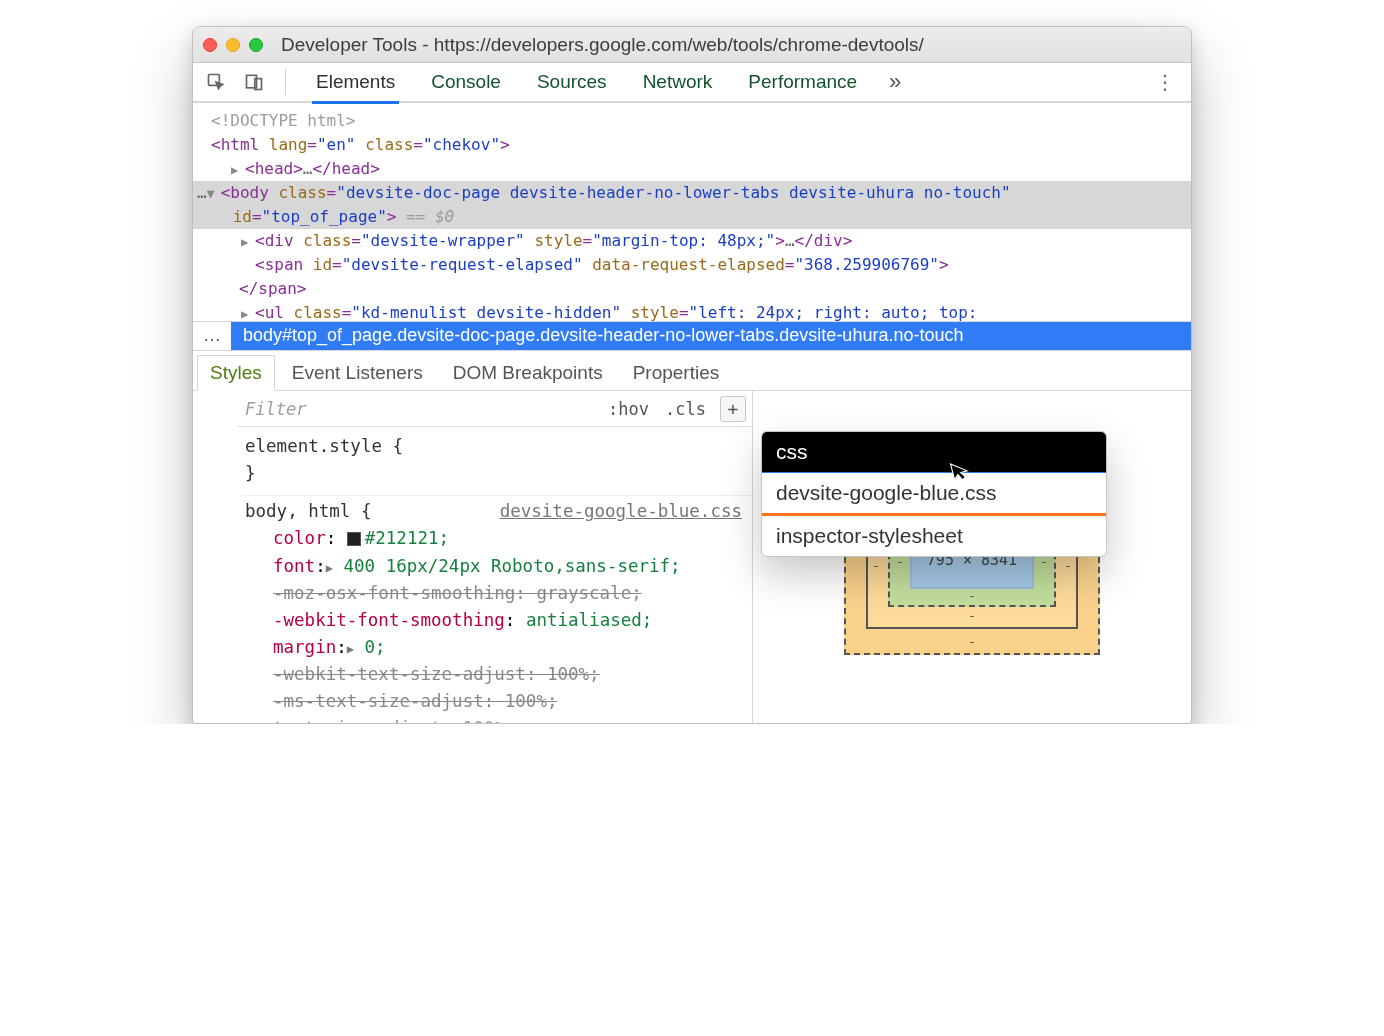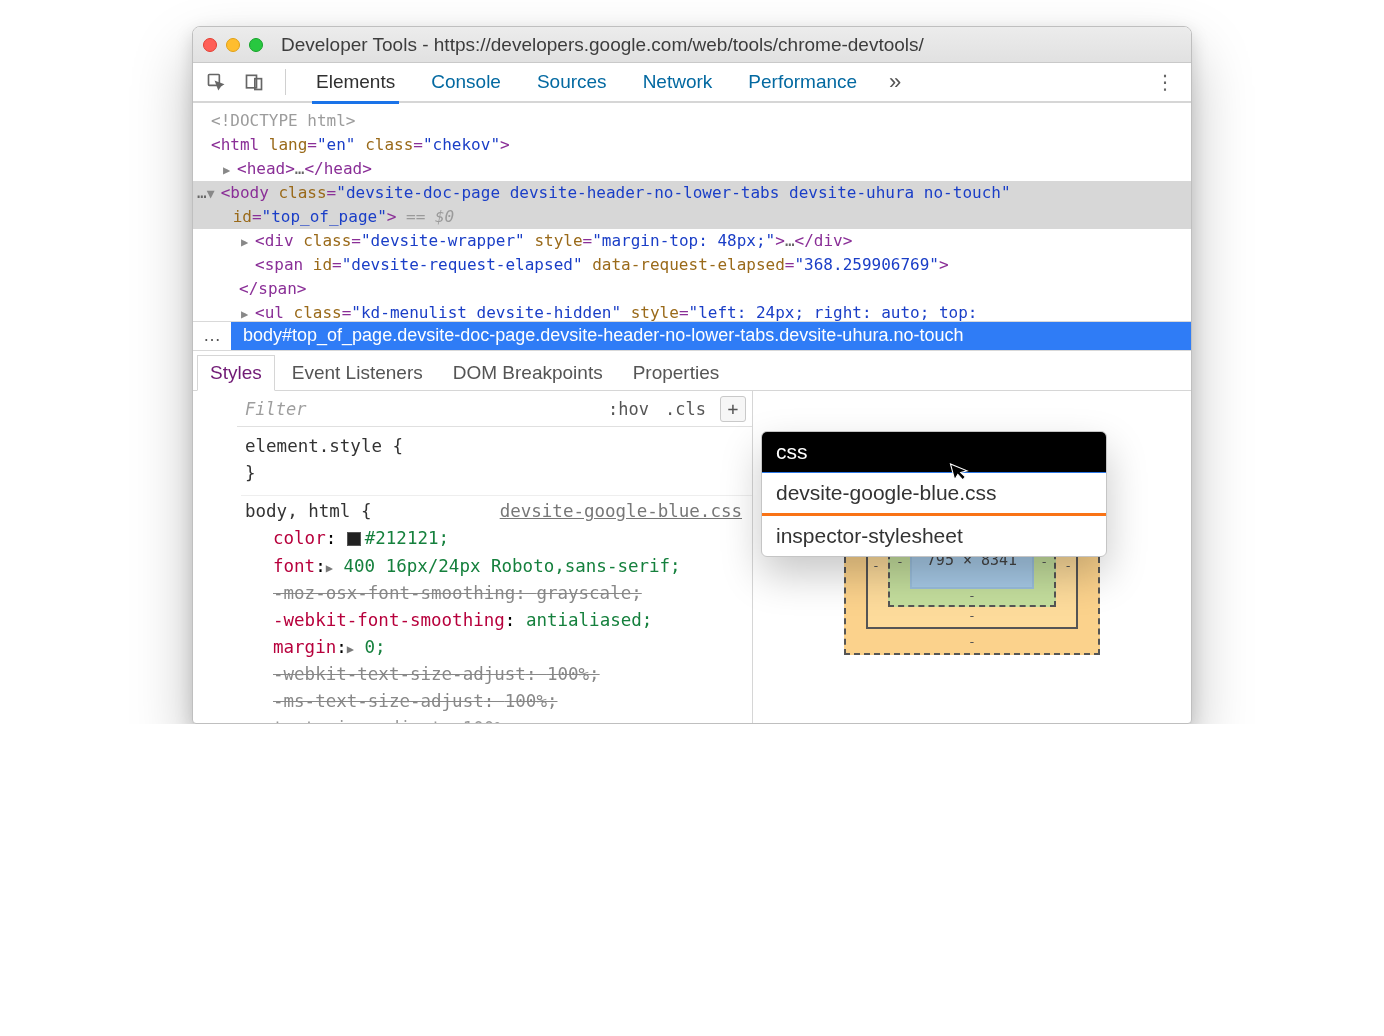--- a/index.html
+++ b/index.html
@@ -58,21 +58,21 @@
     display:flex; align-items:center; justify-content:center;
     color:#666;
   }
   .tabbar .sep {
     width:1px; height:26px; background:#d0d0d0; margin:0 6px;
   }
   .tabbar .tab {
     padding: 0 12px;
     height:40px;
     display:flex; align-items:center;
-    color:#0369a1;
+    color:#14532d;
     position:relative;
     cursor:default;
   }
   .tabbar .tab.active {
     color:#303030;
   }
   .tabbar .tab.active::after {
     content:"";
     position:absolute;
     left:8px; right:8px; bottom:-2px;
@@ -151,21 +151,21 @@
   .subtabs .stab {
     padding: 6px 12px 6px 12px;
     border:1px solid transparent;
     border-bottom:none;
   }
   .subtabs .stab.active {
     border:1px solid #d6d6d6;
     border-bottom:1px solid #fff;
     margin-bottom:-1px;
     background:#fff;
-    color:#701a75;
+    color:#4d7c0f;
   }
   
   .lowersplit {
     display:flex;
     height: 332px;
   }
   .lowersplit .stylescol {
     flex: 0 0 560px;
     border-right:1px solid #d6d6d6;
     overflow:hidden;
@@ -324,21 +324,21 @@
     <span class="more">»</span>
     <span class="spacer"></span>
     <span class="kebab">⋮</span>
   </div>
 
   <div class="dom">
     <div class="row"><span class="gray">&lt;!DOCTYPE html&gt;</span></div>
     <div class="row">
       <span class="punct">&lt;html </span><span class="attr">lang</span><span class="punct">=</span><span class="val">"en"</span>&nbsp;<span class="attr">class</span><span class="punct">=</span><span class="val">"chekov"</span><span class="punct">&gt;</span>
     </div>
-    <div class="row" style="padding-left:30px;">
+    <div class="row" style="padding-left:38px;">
       <span class="tri right"></span><span class="punct">&lt;head&gt;</span><span class="ellipsis">…</span><span class="punct">&lt;/head&gt;</span>
     </div>
     <div class="row selected" style="padding-left:4px;">
       <span class="ellipsis">…</span><span class="tri down"></span><span class="punct">&lt;body </span><span class="attr">class</span><span class="punct">=</span><span class="val">"devsite-doc-page devsite-header-no-lower-tabs devsite-uhura no-touch"</span>
     </div>
     <div class="row selected-line2" style="padding-left:30px;">
       &nbsp;<span class="attr">id</span><span class="punct">=</span><span class="val">"top_of_page"</span><span class="punct">&gt;</span><span class="eq0"> == $0</span>
     </div>
     <div class="row" style="padding-left:48px;">
       <span class="tri right"></span><span class="punct">&lt;div </span><span class="attr">class</span><span class="punct">=</span><span class="val">"devsite-wrapper"</span>&nbsp;<span class="attr">style</span><span class="punct">=</span><span class="val">"margin-top: 48px;"</span><span class="punct">&gt;</span><span class="ellipsis">…</span><span class="punct">&lt;/div&gt;</span>

